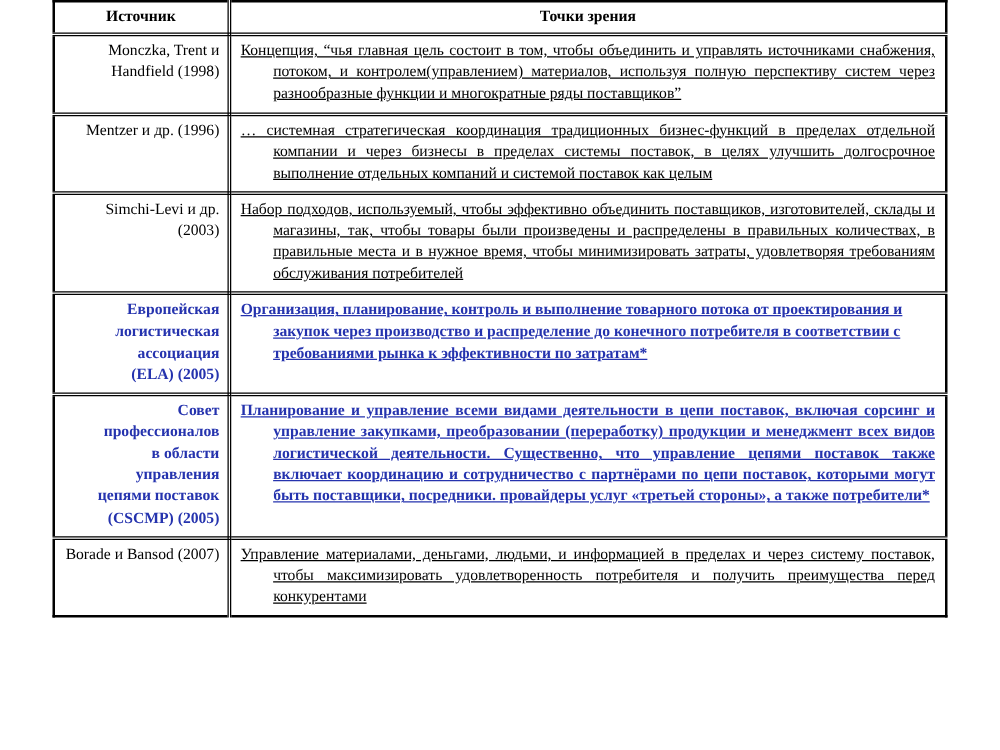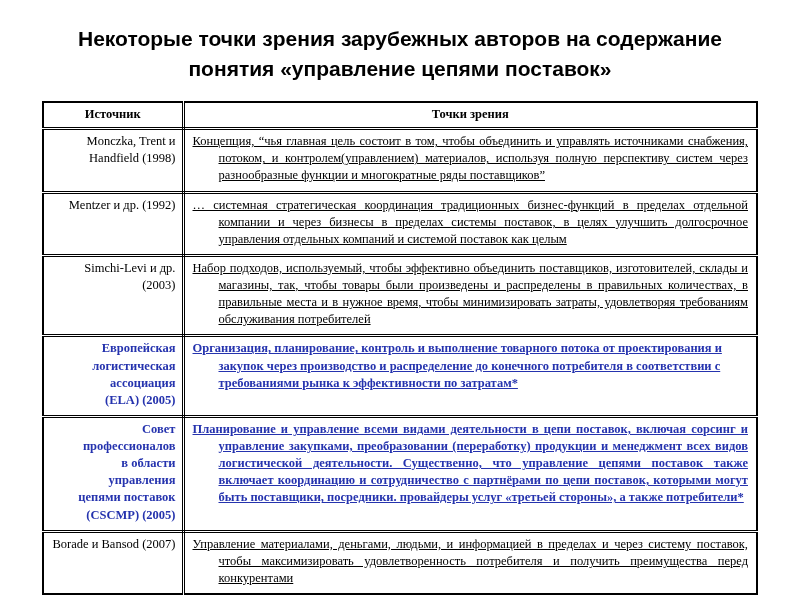--- a/index.html
+++ b/index.html
@@ -59,41 +59,40 @@
     text-decoration: underline;
   }
   tbody tr.highlight { color: var(--highlight); font-weight: bold; }
   
   tbody tr:nth-child(4) td.viewpoint { text-align: left; }
 </style>
 </head>
 <body>
 
 <div class="slide">
-  <h1 class="slide-title">Некоторые точки зрения зарубежных авторов на содержание понятия «управление цепями поставок»</h1>
 
   <table class="viewpoints">
     <colgroup>
       <col style="width:140px">
       <col>
     </colgroup>
     <thead>
       <tr>
         <th>Источник</th>
         <th>Точки зрения</th>
       </tr>
     </thead>
     <tbody>
         <tr>
           <td class="source">Monczka, Trent и Handfield (1998)</td>
           <td class="viewpoint">Концепция, “чья главная цель состоит в том, чтобы объединить и управлять источниками снабжения, потоком, и контролем(управлением) материалов, используя полную перспективу систем через разнообразные функции и многократные ряды поставщиков”</td>
         </tr>
         <tr>
-          <td class="source">Mentzer и др. (1992)</td>
-          <td class="viewpoint">… системная стратегическая координация традиционных бизнес-функций в пределах отдельной компании и через бизнесы в пределах системы поставок, в целях улучшить долгосрочное управления отдельных компаний и системой поставок как целым</td>
+          <td class="source">Mentzer и др. (1996)</td>
+          <td class="viewpoint">… системная стратегическая координация традиционных бизнес-функций в пределах отдельной компании и через бизнесы в пределах системы поставок, в целях улучшить долгосрочное выполнение отдельных компаний и системой поставок как целым</td>
         </tr>
         <tr>
           <td class="source">Simchi-Levi и др. (2003)</td>
           <td class="viewpoint">Набор подходов, используемый, чтобы эффективно объединить поставщиков, изготовителей, склады и магазины, так, чтобы товары были произведены и распределены в правильных количествах, в правильные места и в нужное время, чтобы минимизировать затраты, удовлетворяя требованиям обслуживания потребителей</td>
         </tr>
         <tr class="highlight">
           <td class="source">Европейская логистическая ассоциация (ELA) (2005)</td>
           <td class="viewpoint">Организация, планирование, контроль и выполнение товарного потока от проектирования и закупок через производство и распределение до конечного потребителя в соответствии с требованиями рынка к эффективности по затратам*</td>
         </tr>
         <tr class="highlight">

